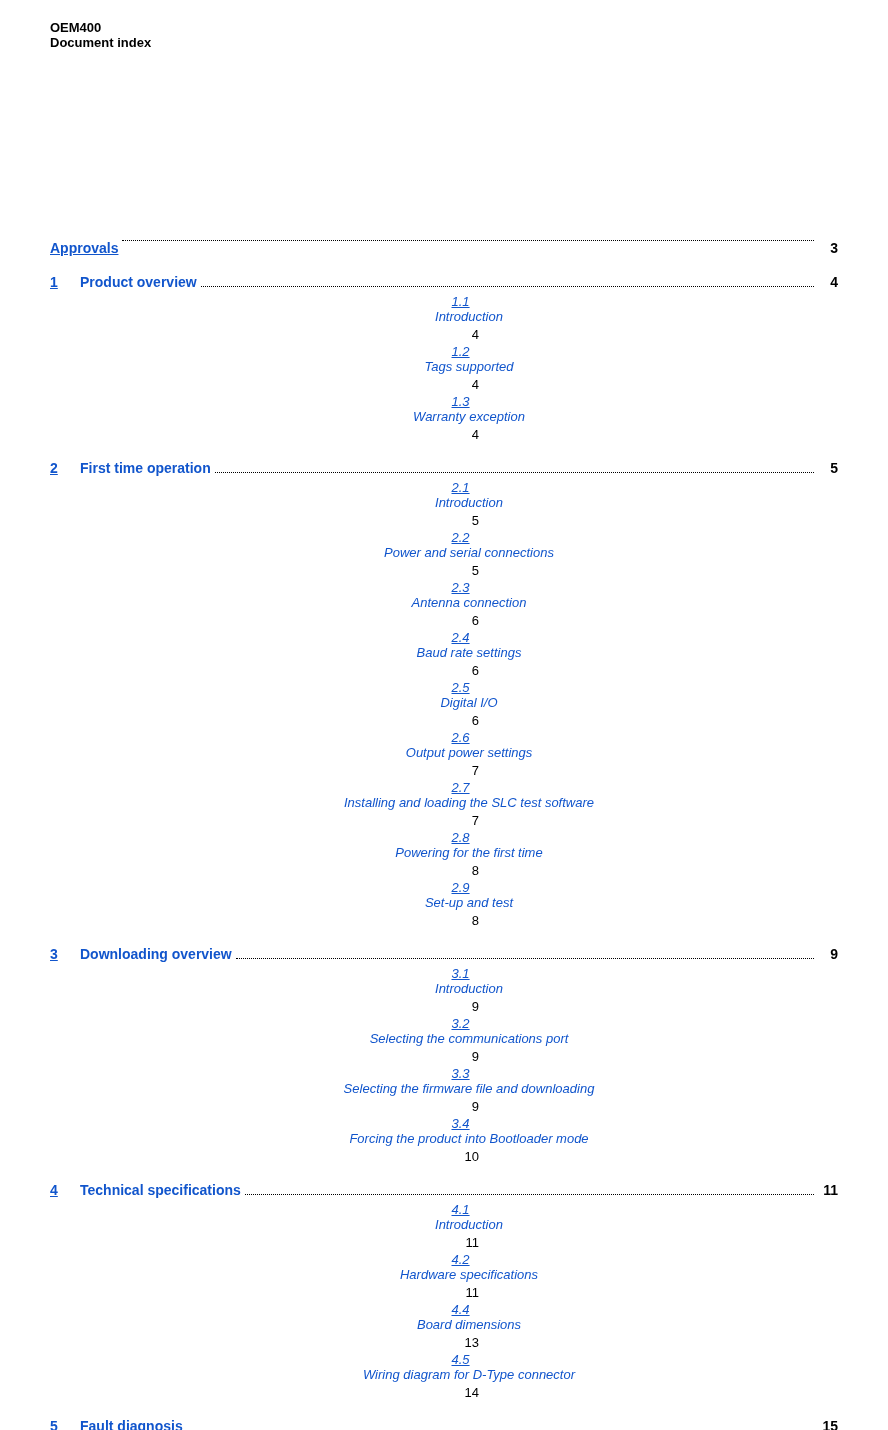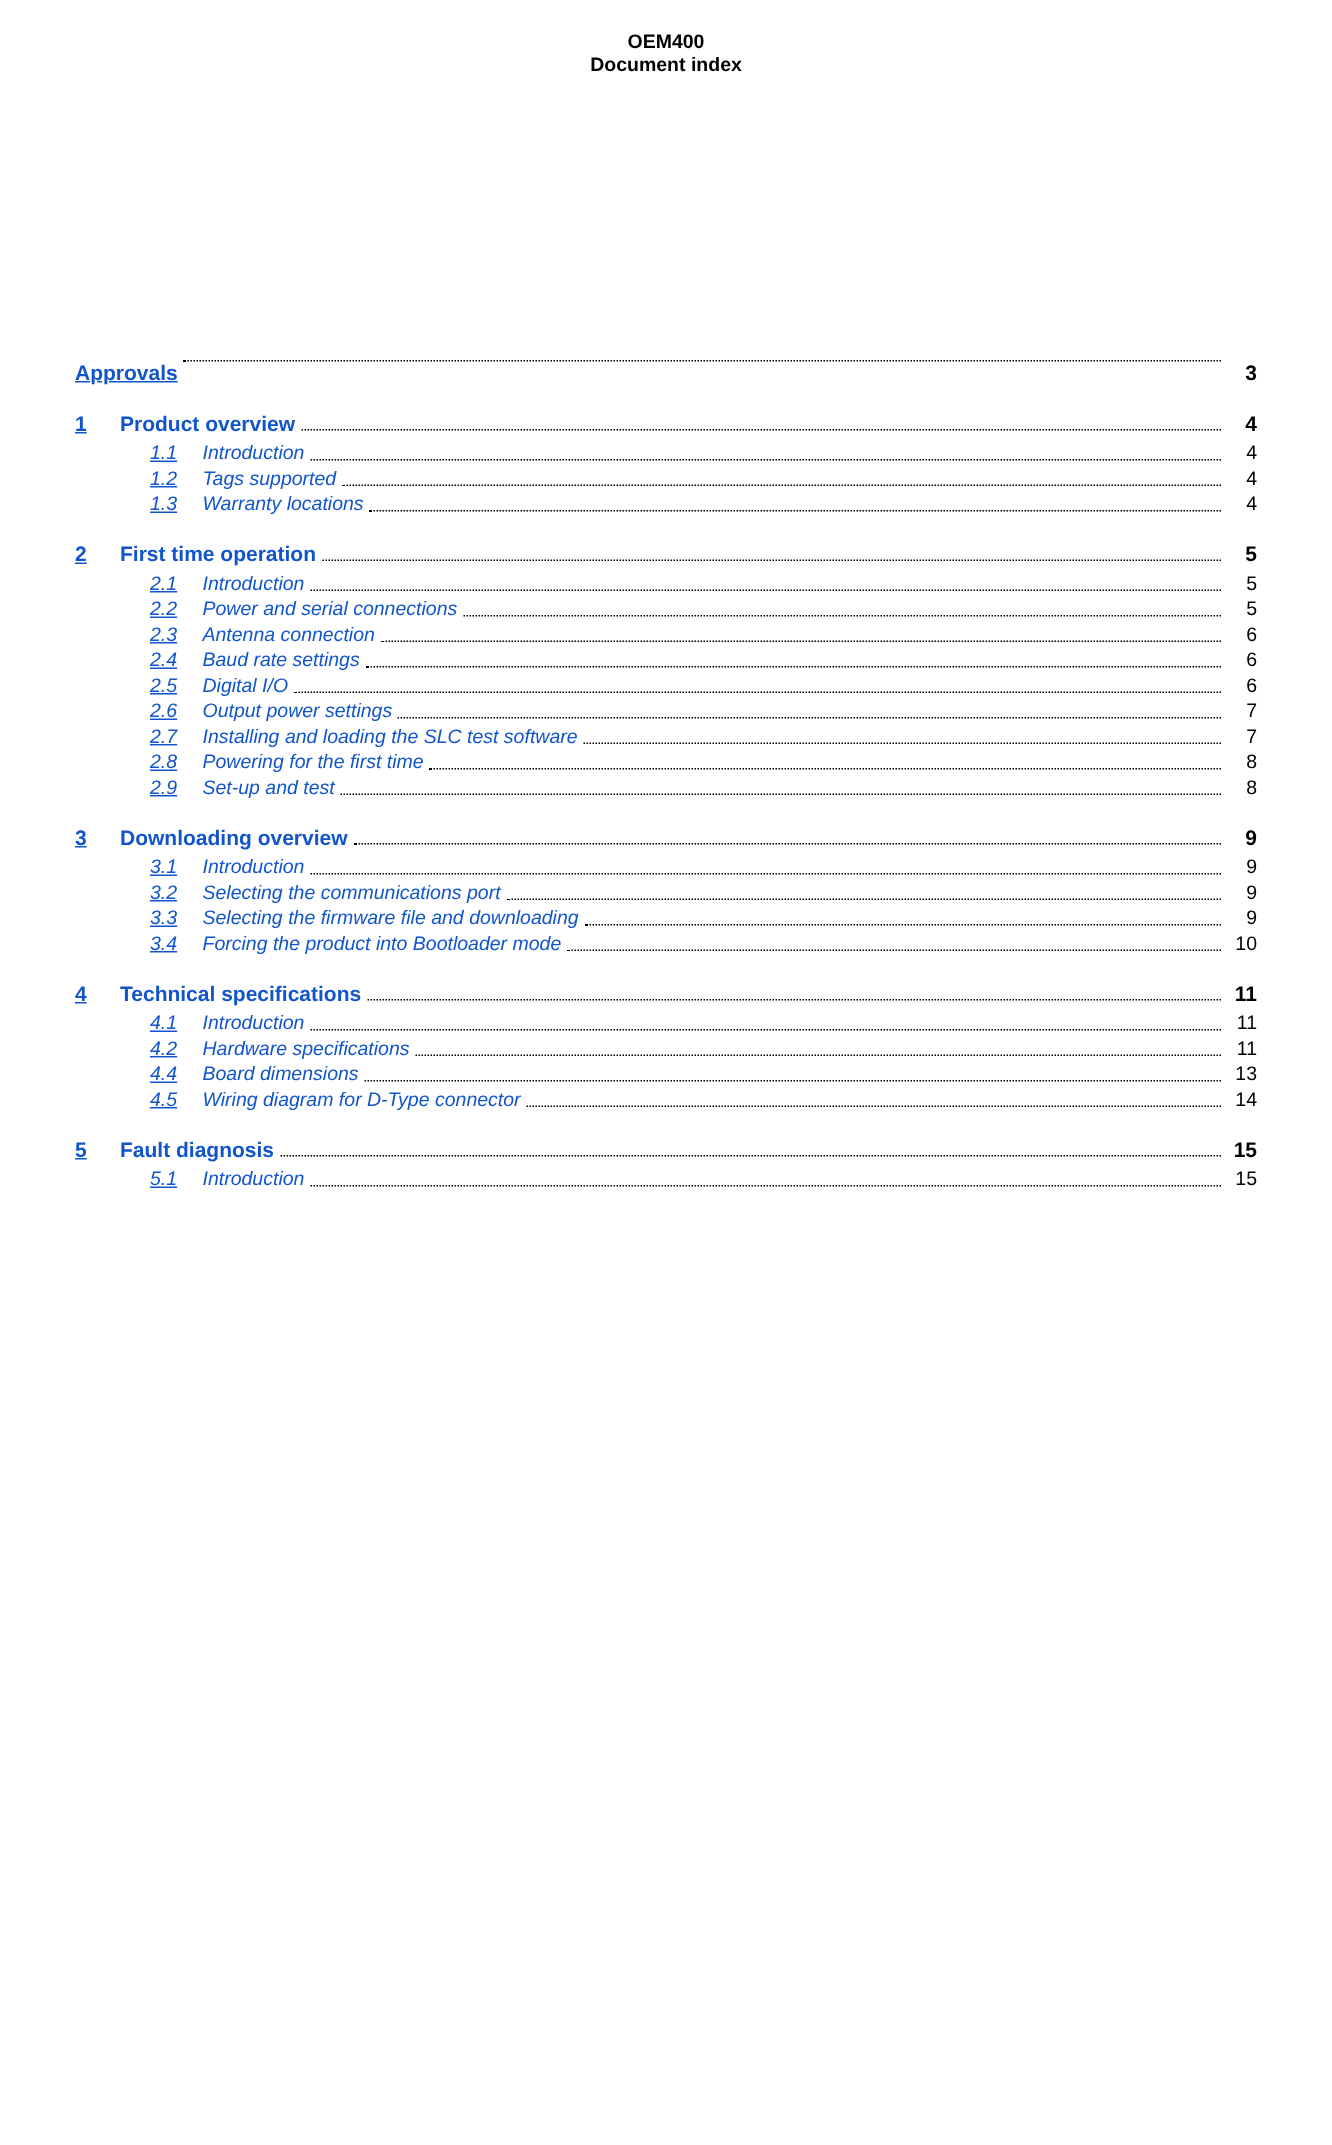--- a/index.html
+++ b/index.html
@@ -18,21 +18,21 @@
     }
 
     .page {
       width: 888px;
       min-height: 1430px;
       padding: 20px 50px 40px 50px;
       position: relative;
     }
 
     .header {
-      text-align: center;
+      text-align: left;
       padding-bottom: 6px;
       border-bottom: none;
       margin-bottom: 4px;
     }
 
     .header-title {
       font-size: 13px;
       font-weight: bold;
       color: #000000;
     }
@@ -90,23 +90,24 @@
       min-width: 20px;
       text-align: right;
     }
 
     .toc-sub-entries {
       margin-left: 50px;
     }
 
     .toc-sub-entry {
       display: flex;
-      align-items: flex-end;
+      align-items: center;
       margin-bottom: 2px;
       font-size: 13px;
+      flex-direction: column;
     }
 
     .toc-sub-entry .sub-number {
       min-width: 35px;
       font-size: 13px;
       color: #1155cc;
       text-decoration: underline;
       font-style: italic;
     }
 
@@ -194,21 +195,21 @@
           <span class="sub-page">4</span>
         </div>
         <div class="toc-sub-entry">
           <span class="sub-number">1.2</span>
           <span class="sub-title">Tags supported</span>
           <span class="sub-dots"></span>
           <span class="sub-page">4</span>
         </div>
         <div class="toc-sub-entry">
           <span class="sub-number">1.3</span>
-          <span class="sub-title">Warranty locations</span>
+          <span class="sub-title">Warranty exception</span>
           <span class="sub-dots"></span>
           <span class="sub-page">4</span>
         </div>
       </div>
     </div>
 
     <div class="toc-section">
       <div class="toc-main-entry">
         <span class="entry-number">2</span>
         <span class="entry-title">First time operation</span>

